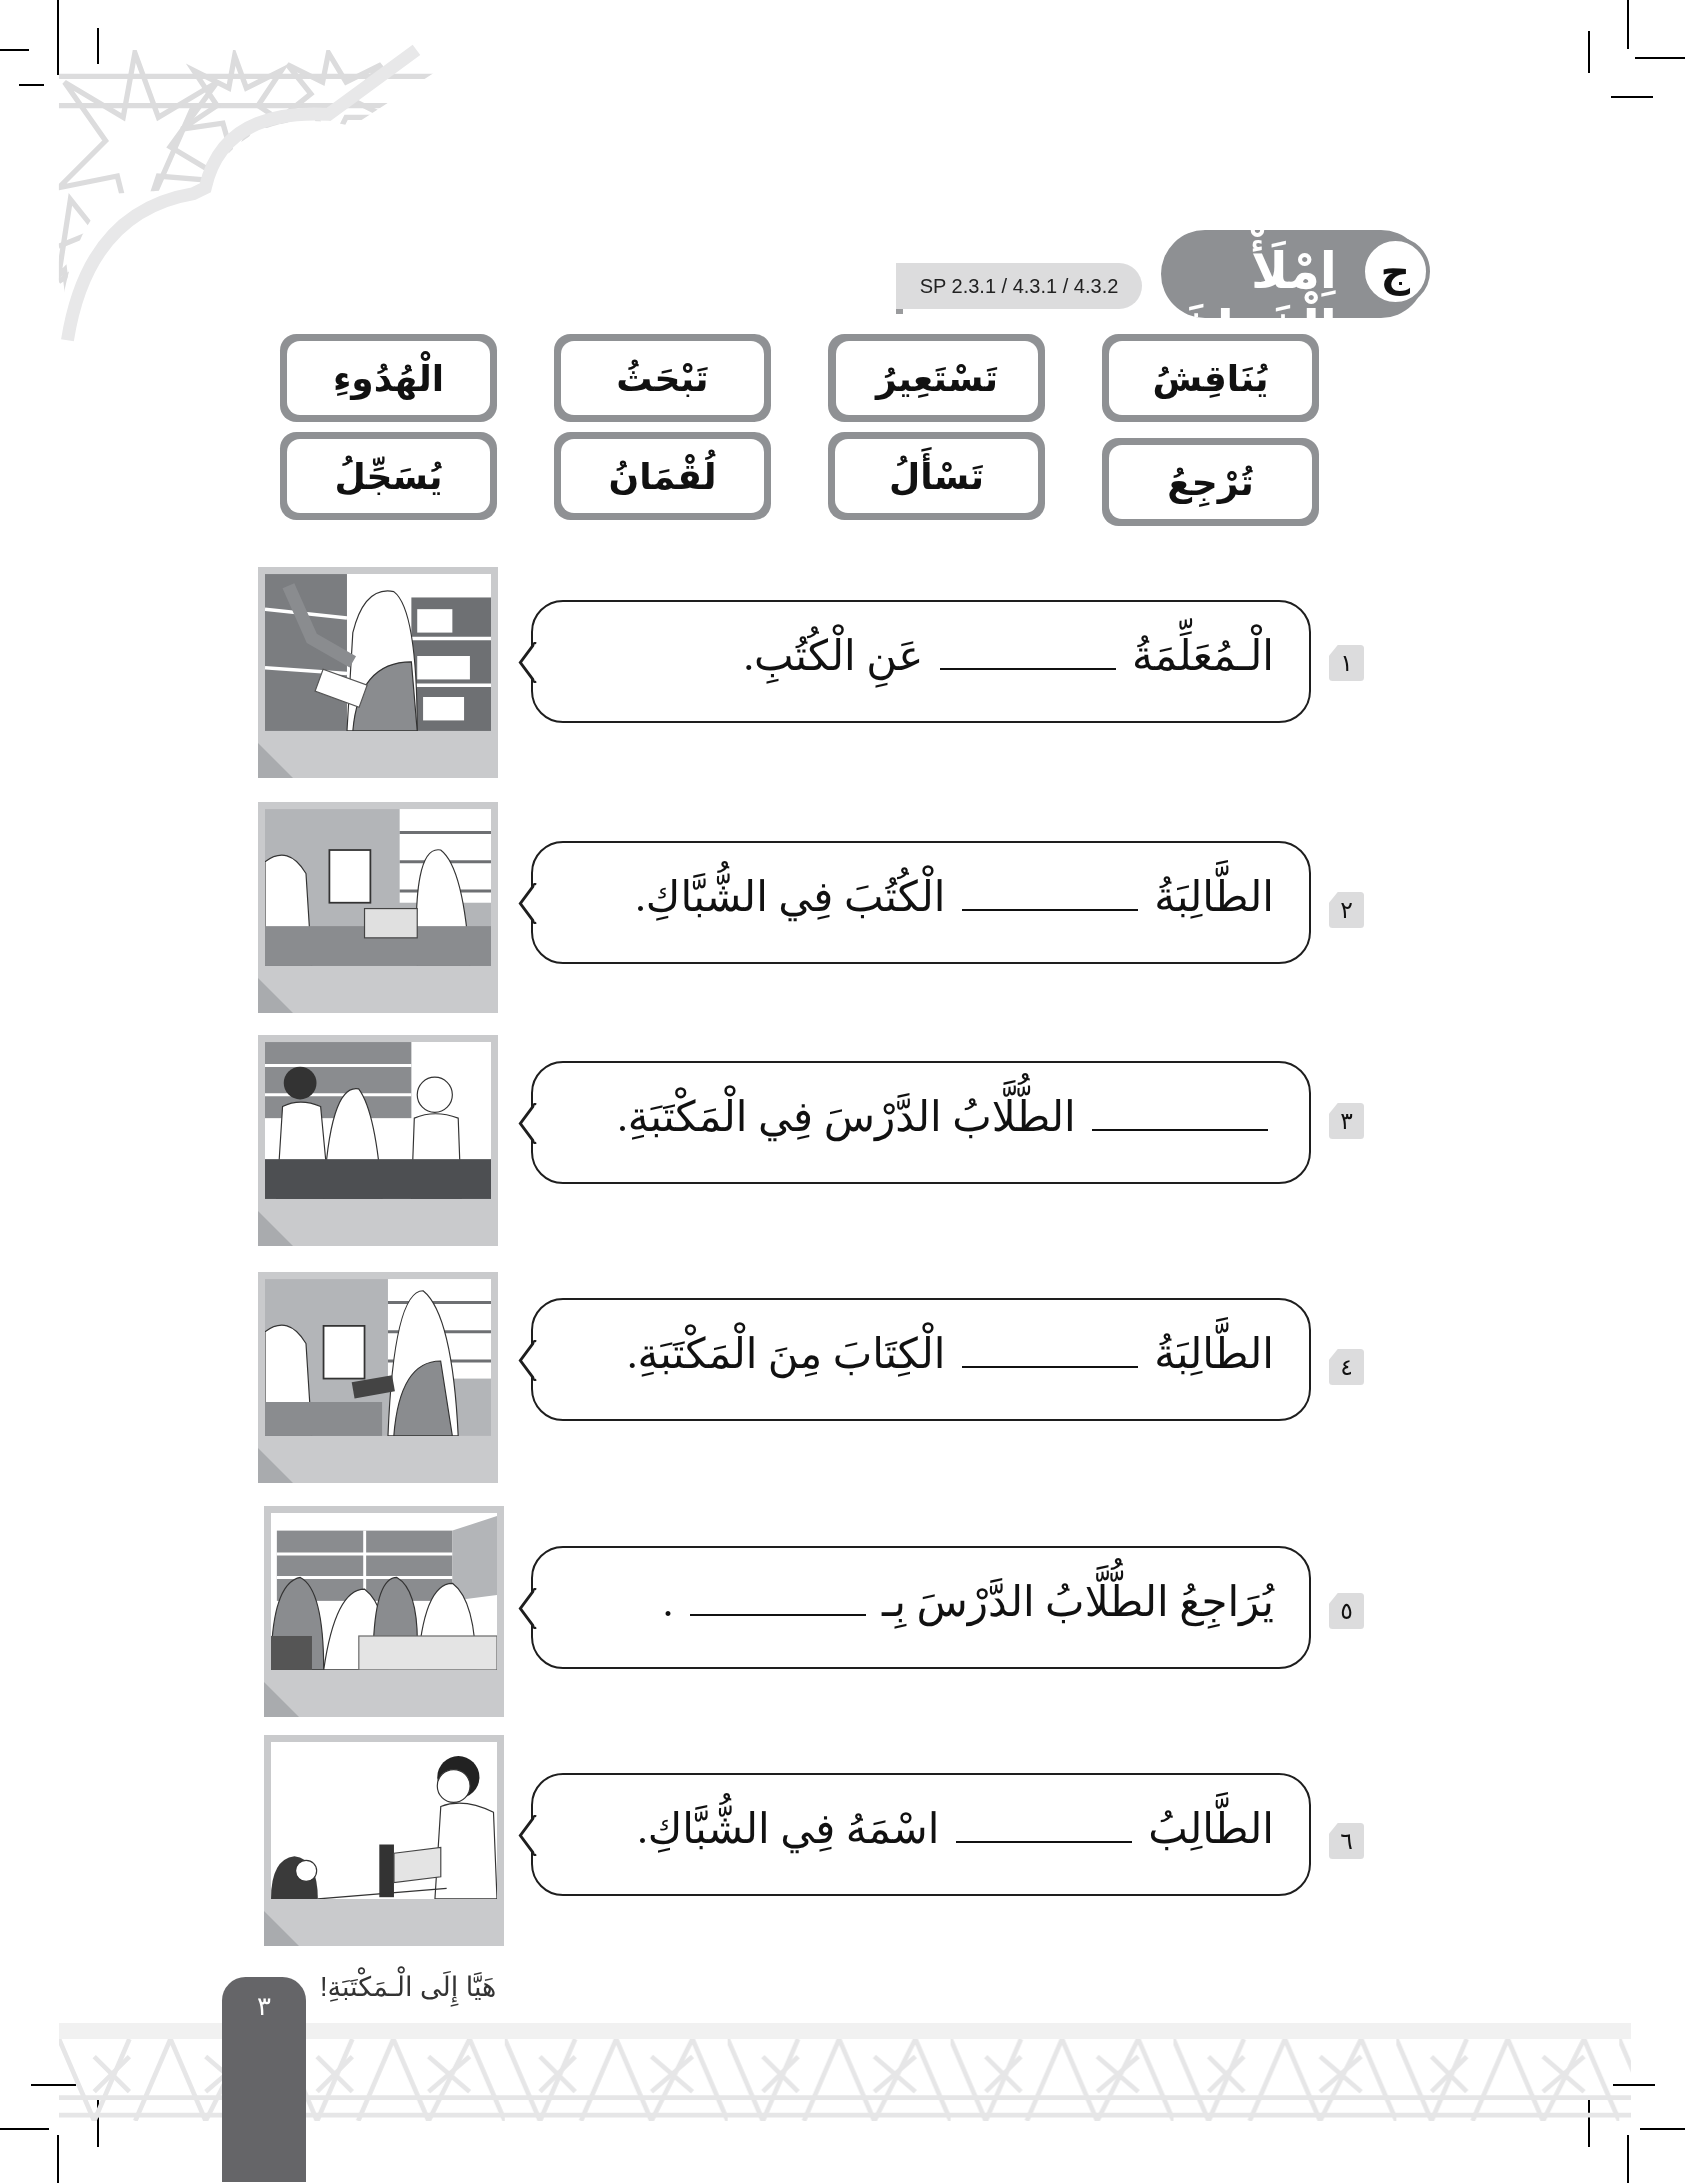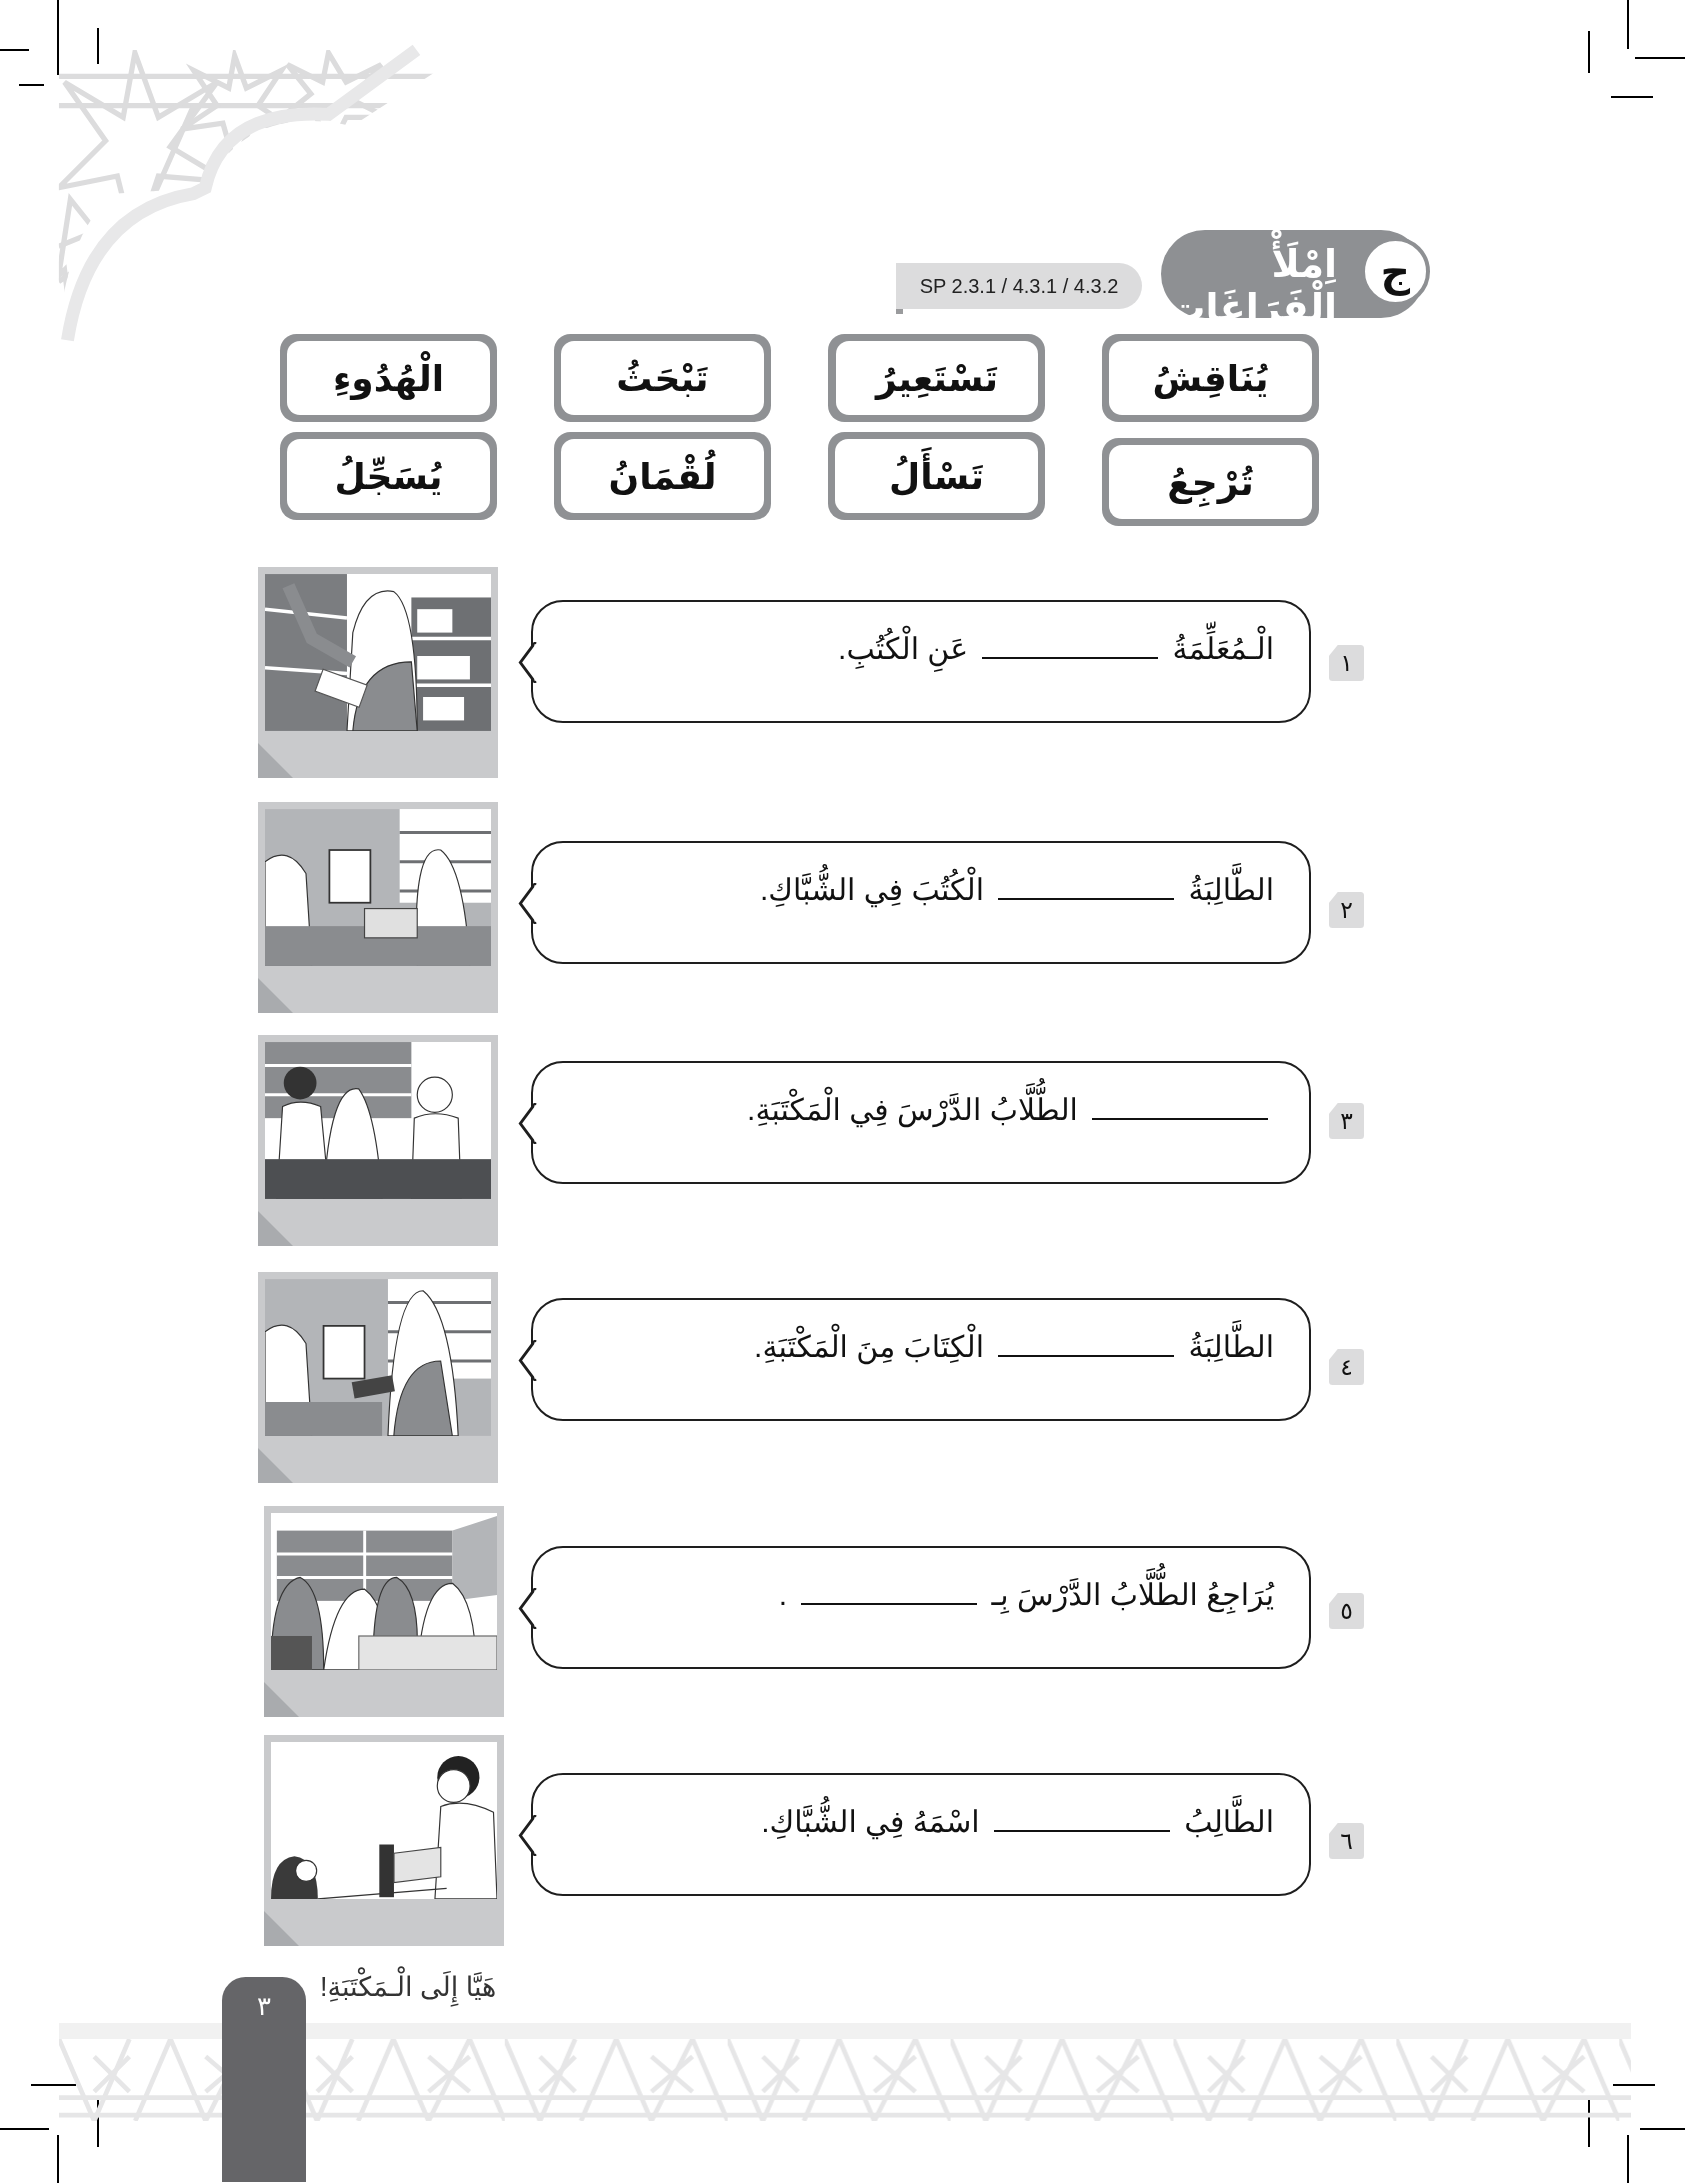--- a/index.html
+++ b/index.html
@@ -10,21 +10,21 @@
   
   .crop { position: absolute; background: #000; }
 
   
   .corner-ornament { position: absolute; left: 0; top: 0; width: 481px; height: 352px; }
 
   
   .heading-pill { left: 1161px; top: 230px; width: 264px; height: 88px; border-radius: 44px;
                   background: #8e9093; display: flex; align-items: center; }
   .heading-text { position: absolute; right: 88px; top: 11.7px; direction: rtl;
-                  color: #fff; font-size: 38px; font-family: "DejaVu Sans", sans-serif; font-weight: bold; }
+                  color: #fff; font-size: 50px; font-family: "DejaVu Sans", sans-serif; font-weight: bold; }
   .heading-letter-circle { position: absolute; right: -4.7px; top: 7px; width: 69px; height: 69px; border-radius: 50%;
                   background: #fff; border: 4.7px solid #8e9093; box-sizing: border-box;
                   display: flex; align-items: center; justify-content: center;
                   font-size: 41px; font-family: "DejaVu Sans", sans-serif; font-weight: bold; color: #111; }
   .sp-tag { left: 896px; top: 263px; width: 246px; height: 46px; background: #dcdcdd;
             border-radius: 0 23.5px 23.5px 0; display: flex; align-items: center; justify-content: center;
             font-family: "Liberation Sans", sans-serif; font-size: 20px; color: #222; z-index: 2; }
   .sp-tag-foot { left: 896px; top: 306px; width: 7px; height: 8.2px; background: #9a9b9d; }
 
   
@@ -36,22 +36,22 @@
 
   
   .pic-frame { position: absolute; width: 240px; height: 211px; background: #c9cacc; }
   .pic-frame::before { content: ""; position: absolute; left: 0; bottom: 0; width: 0; height: 0;
                border-left: 35px solid #a9abae; border-top: 35px solid transparent; }
   .pic-inner { position: absolute; left: 7px; top: 7px; right: 7px; bottom: 47px; background: #fff; overflow: hidden; }
 
   .bubble { position: absolute; left: 531px; width: 780px; height: 123px; border: 2.9px solid #1e1e1e;
             border-radius: 32px; box-sizing: border-box; background: #fff; }
   .bubble-tail { position: absolute; left: -15.3px; top: 40px; width: 30.5px; height: 41px; }
-  .sentence { position: absolute; right: 35px; top: 29px; direction: rtl; font-size: 30px;
-              font-family: Liberation Sans, sans-serif; color: #111; white-space: nowrap; }
+  .sentence { position: absolute; right: 35px; top: 29px; direction: rtl; font-size: 42px;
+              font-family: Liberation Serif, serif; color: #111; white-space: nowrap; }
   .blank { display: inline-block; width: 176px; border-bottom: 2.3px solid #111; height: 0.6px; margin: 0 5.9px; vertical-align: baseline; }
 
   .num-badge { position: absolute; left: 1329px; width: 35px; height: 36px; background: #dcdcdd;
                border-radius: 3.5px; clip-path: polygon(25% 0, 100% 0, 100% 100%, 0 100%, 0 30%);
                display: flex; align-items: center; justify-content: center;
                font-size: 23.5px; font-family: "DejaVu Sans", sans-serif; color: #111; }
 
   
   .footer-band { left: 59px; top: 2023px; width: 1572px; height: 16.4px; background: #f1f1f1; }
   .footer-pattern { left: 59px; top: 2039px; width: 1572px; height: 82px; }

